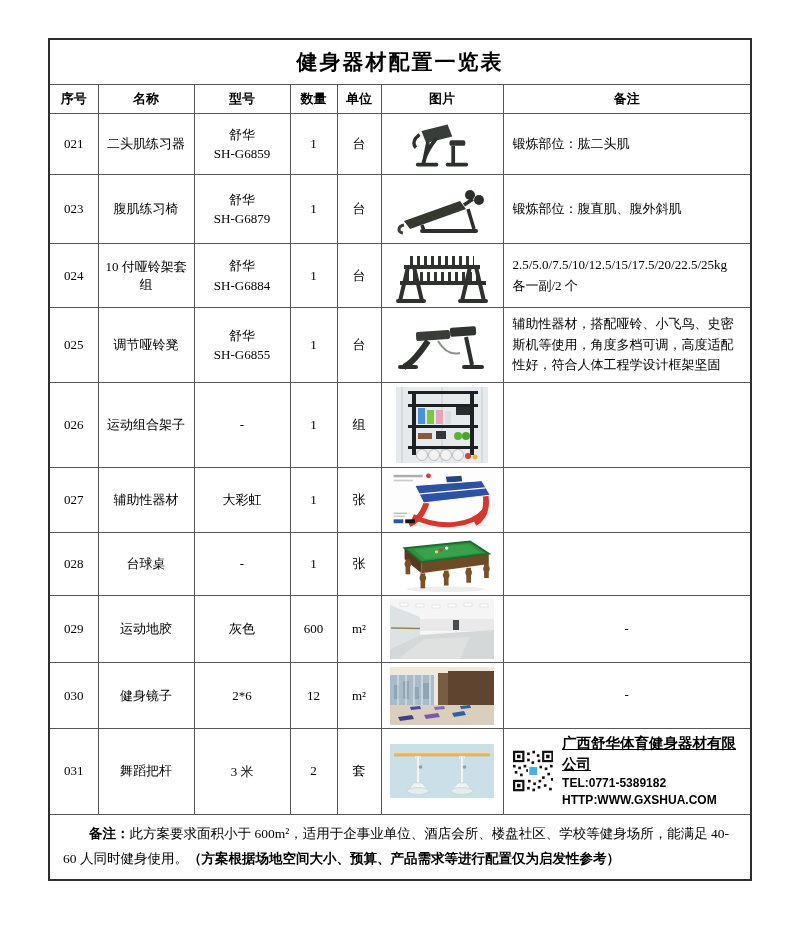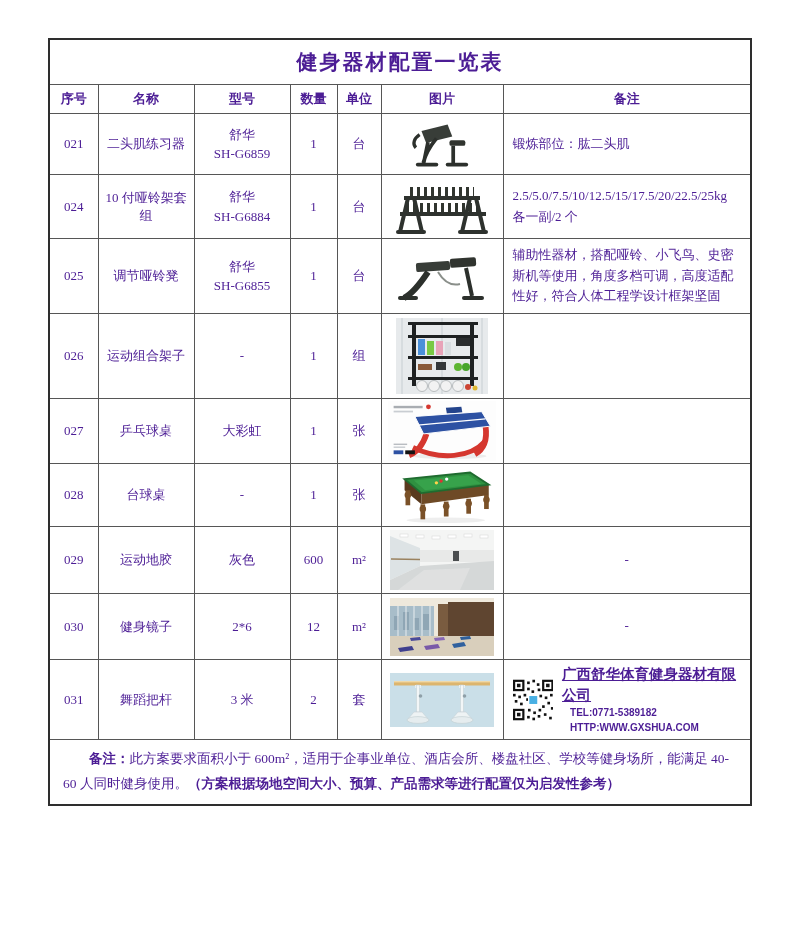--- a/index.html
+++ b/index.html
@@ -1,17 +1,17 @@
 <!DOCTYPE html>
 <html><head>
 <meta charset="utf-8">
 <style>
   html,body{margin:0;padding:0;background:#fff;}
   .page{position:relative;width:800px;height:925px;background:#fff;overflow:hidden;
-        font-family:"Liberation Serif","DejaVu Serif",serif;color:#4c1d95;}
+        font-family:"Liberation Serif","DejaVu Serif",serif;color:#000000;}
   table.sheet{position:absolute;left:48px;top:38px;width:703px;
               border-collapse:collapse;table-layout:fixed;
               border:2px solid #2e2e2e;}
   td,th{border:1px solid #565656;text-align:center;vertical-align:middle;
         font-size:13px;padding:2px 4px;overflow:hidden;font-weight:normal;}
   tr.title-row td{height:40px;font-family:"Liberation Sans","DejaVu Sans",sans-serif;
         font-weight:bold;font-size:21px;letter-spacing:2px;}
   tr.head-row th{height:24px;font-family:"Liberation Sans","DejaVu Sans",sans-serif;
         font-weight:bold;font-size:13px;}
   .model{white-space:pre-line;line-height:1.5;}
@@ -22,21 +22,21 @@
   tr.r1{height:61px;} tr.r2{height:68px;} tr.r3{height:69px;} tr.r4{height:64px;margin-left:17px;}
   tr.r5{height:75px;} tr.r6{height:85px;} tr.r7{height:64px;} tr.r8{height:63px;}
   tr.r9{height:67px;} tr.r10{height:66px;} tr.r11{height:66px;}
   tr.note-row td{height:56px;text-align:left;padding:4px 13px;}
   .note-p{margin:0;font-size:13.5px;line-height:1.85;text-indent:26px;}
   .note-p .b{font-weight:bold;}
   .company{display:flex;align-items:center;gap:9px;
            font-family:"Liberation Sans","DejaVu Sans",sans-serif;font-weight:bold;}
   .co-lines{text-align:left;line-height:1.45;}
   .co-name{font-size:14.5px;text-decoration:underline;}
-  .co-tel,.co-web{font-size:10px;margin-left:8px;}
+  .co-tel,.co-web{font-size:12px;}
 </style>
 </head>
 <body>
 
 <div class="page">
   <table class="sheet">
     <colgroup>
       <col style="width:49px">
         <col style="width:96px">
         <col style="width:96px">
@@ -75,20 +75,39 @@
           <path d="M33,28 L28,52 M60,32 L60,52 M42,24 C34,34 30,42 28,50" stroke="#2c302c" stroke-width="4" fill="none"></path>
           <path d="M24,20 C18,24 16,30 20,34" stroke="#2c302c" stroke-width="3.5" fill="none"></path>
           <rect x="20" y="50" width="24" height="4" rx="2" fill="#2c302c"></rect>
           <rect x="52" y="50" width="24" height="4" rx="2" fill="#2c302c"></rect>
         </svg>
       </td>
       <td class="remark">锻炼部位：肱二头肌</td>
     </tr>
 
 
+    <tr class="r3">
+      <td>023</td>
+      <td>腹肌练习椅</td>
+      <td class="model">舒华
+SH-G6879</td>
+      <td>1</td>
+      <td>台</td>
+      <td class="img-cell">
+        <svg width="96" height="60" viewBox="0 0 96 60">
+          <path d="M10,42 L66,22 L72,30 L16,50 Z" fill="#34392f"></path>
+          <circle cx="76" cy="16" r="5" fill="#2c302c"></circle>
+              <circle cx="85" cy="21" r="5" fill="#2c302c"></circle>
+          <path d="M70,26 L79,20 M74,30 L80,50 M28,46 L30,52" stroke="#2c302c" stroke-width="3.5" fill="none"></path>
+          <rect x="26" y="50" width="58" height="4" rx="2" fill="#2c302c"></rect>
+          <path d="M10,46 C4,47 3,53 9,54" stroke="#3a3f3a" stroke-width="3" fill="none"></path>
+        </svg>
+      </td>
+      <td class="remark">锻炼部位：腹直肌、腹外斜肌</td>
+    </tr>
 
     <tr class="r4">
       <td>024</td>
       <td>10 付哑铃架套组</td>
       <td class="model">舒华
 SH-G6884</td>
       <td>1</td>
       <td>台</td>
       <td class="img-cell">
         <svg width="100" height="58" viewBox="0 0 100 58">
@@ -156,21 +175,21 @@
           <circle cx="62" cy="68" r="5.5" fill="#f2f2f2" stroke="#b9bdbf"></circle>
           <circle cx="72" cy="69" r="3" fill="#cc4433"></circle>
           <circle cx="79" cy="70" r="2.5" fill="#e0b832"></circle>
         </svg>
       </td>
       <td class="remark"></td>
     </tr>
 
     <tr class="r7">
       <td>027</td>
-      <td>乒乓球桌</td>
+      <td>辅助性器材</td>
       <td class="model">大彩虹</td>
       <td>1</td>
       <td>张</td>
       <td class="img-cell">
         <svg width="112" height="60" viewBox="0 0 112 62">
           <rect width="112" height="62" fill="#fdfdfd"></rect>
           <rect x="6" y="5" width="30" height="2.5" fill="#a9adb2"></rect>
           <rect x="6" y="10" width="20" height="1.8" fill="#c9cdd2"></rect>
           <circle cx="42" cy="6" r="2.5" fill="#d5372f"></circle>
           <ellipse cx="64" cy="57" rx="38" ry="3" fill="#ececec"></ellipse>

